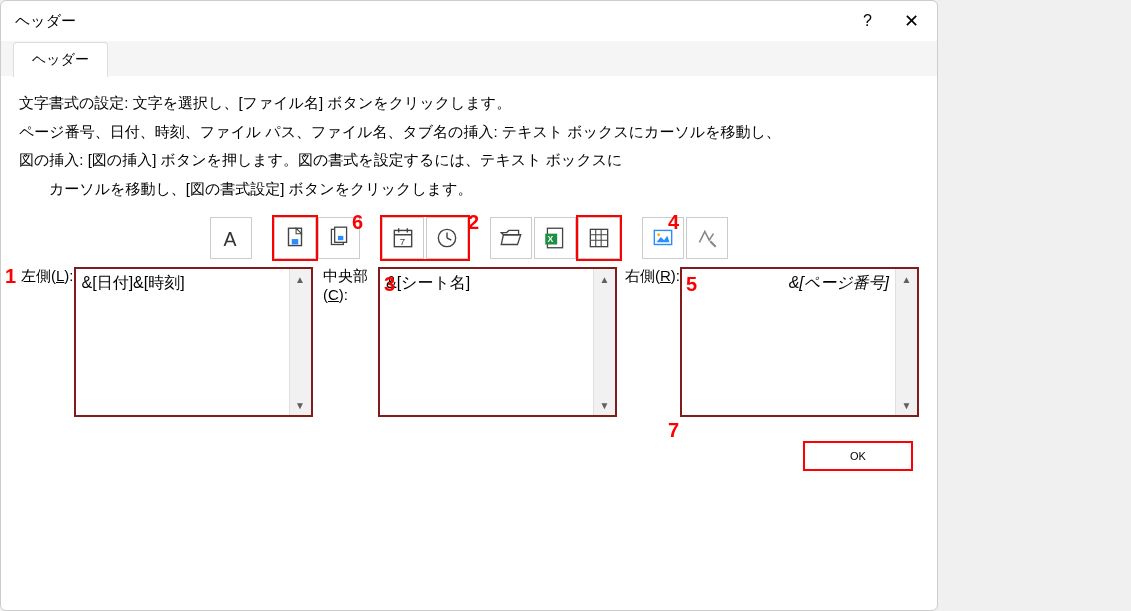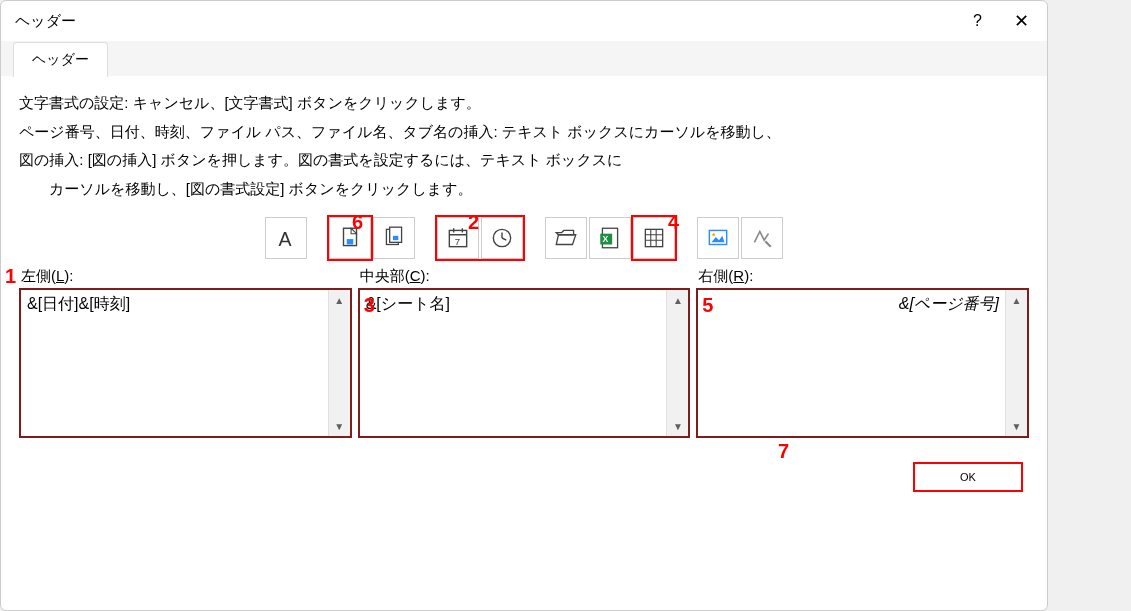--- a/index.html
+++ b/index.html
@@ -8,21 +8,21 @@
   font-size: 14px;
   background: #f0f0f0;
   width: 1131px;
   height: 611px;
   position: relative;
 }
 .dialog {
   background: #ffffff;
   border: 1px solid #cccccc;
   border-radius: 6px;
-  width: 1048px;
+  width: 938px;
   height: 611px;
   position: relative;
   overflow: hidden;
 }
 .titlebar {
   display: flex;
   align-items: center;
   justify-content: space-between;
   padding: 6px 10px 6px 14px;
   height: 40px;
@@ -76,21 +76,21 @@
 }
 
 .sections {
   display: flex;
   gap: 6px;
   margin-top: 8px;
 }
 .section {
   flex: 1;
   display: flex;
-  flex-direction: column;
+  flex-direction: row;
   position: relative;
 }
 .section-label {
   font-size: 15px;
   margin-bottom: 2px;
   padding-left: 2px;
 }
 .underline { text-decoration: underline; }
 .textbox-wrap {
   border: 2px solid #7f1d1d;
@@ -173,21 +173,21 @@
       <span class="titlebar-close">✕</span>
     </div>
   </div>
 
   <div class="tab-area">
     <div class="tab">ヘッダー</div>
   </div>
 
   <div class="content">
     <div class="instructions">
-      <div>文字書式の設定: キャンセル、[文字書式] ボタンをクリックします。</div>
+      <div>文字書式の設定: 文字を選択し、[ファイル名] ボタンをクリックします。</div>
       <div>ページ番号、日付、時刻、ファイル パス、ファイル名、タブ名の挿入: テキスト ボックスにカーソルを移動し、</div>
       <div>図の挿入: [図の挿入] ボタンを押します。図の書式を設定するには、テキスト ボックスに</div>
       <div class="indent">カーソルを移動し、[図の書式設定] ボタンをクリックします。</div>
     </div>
 
     <div style="position:relative;">
 
       <span class="annot" style="left:333px; top:-6px;">6</span>
       <span class="annot" style="left:449px; top:-6px;">2</span>
       <span class="annot" style="left:649px; top:-6px;">4</span>

